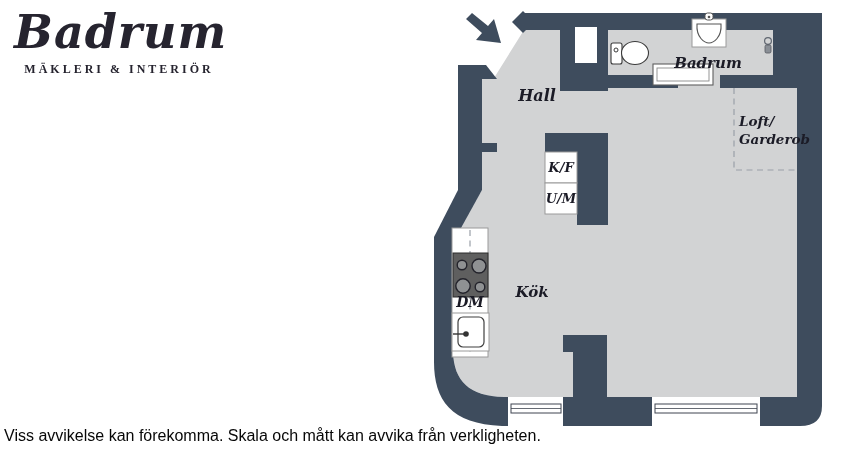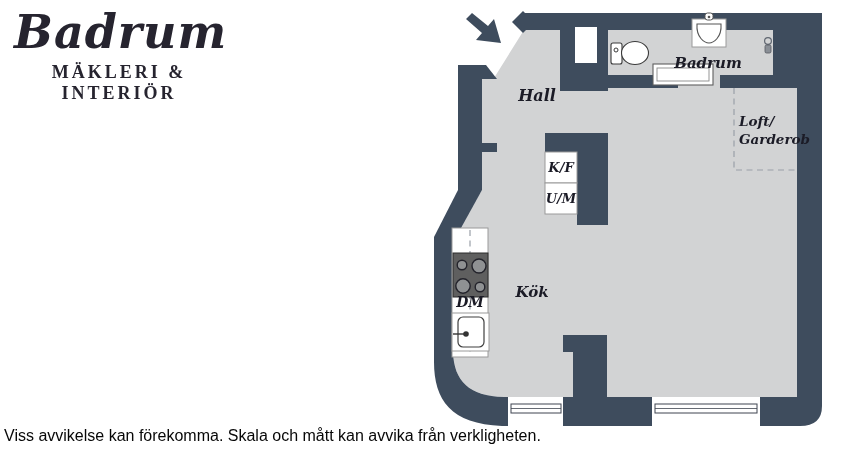--- a/index.html
+++ b/index.html
@@ -9,21 +9,21 @@
   
   .logo-brand{
     position:absolute;left:14px;top:2px;width:210px;text-align:center;
     font-family:"DejaVu Serif","Liberation Serif",serif;
     font-style:italic;font-weight:700;font-size:46px;line-height:60px;
     color:#26242f;letter-spacing:1px;
   }
   .logo-tagline{
     position:absolute;left:14px;top:62px;width:210px;text-align:center;
     font-family:"Liberation Serif","DejaVu Serif",serif;
-    font-size:18px;letter-spacing:3px;color:#26242f;font-weight:600;
+    font-size:12px;letter-spacing:3px;color:#26242f;font-weight:600;
   }
 
   
   .disclaimer{
     position:absolute;left:4px;top:427px;
     font-family:"Liberation Sans","DejaVu Sans",sans-serif;
     font-size:16px;color:#070707;
   }
 
   

